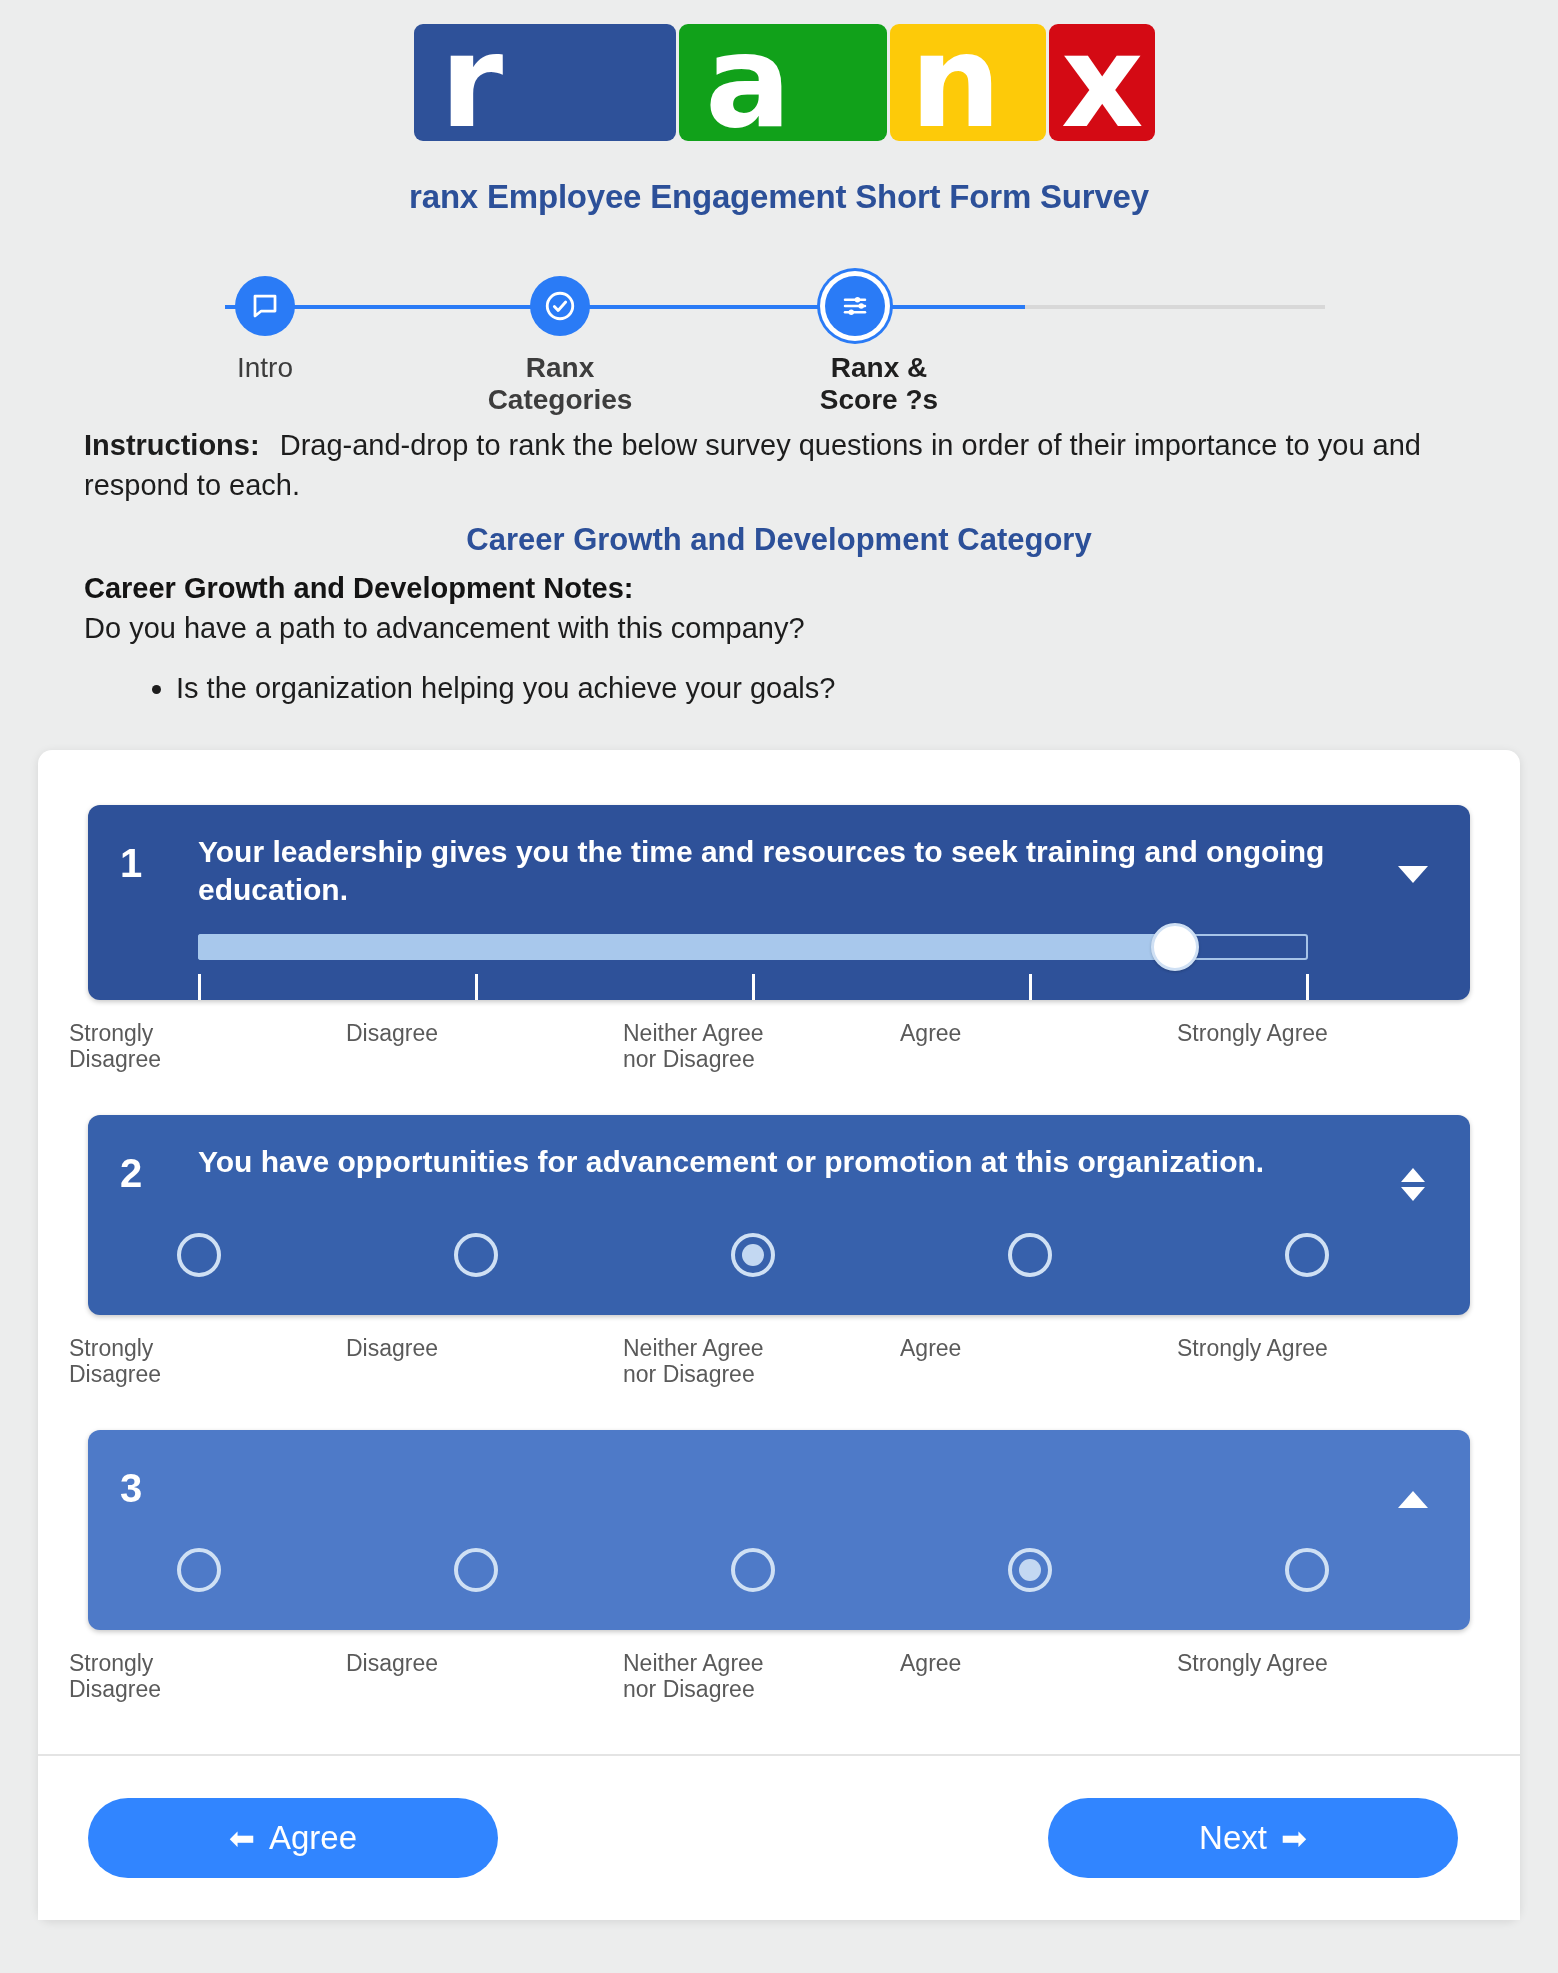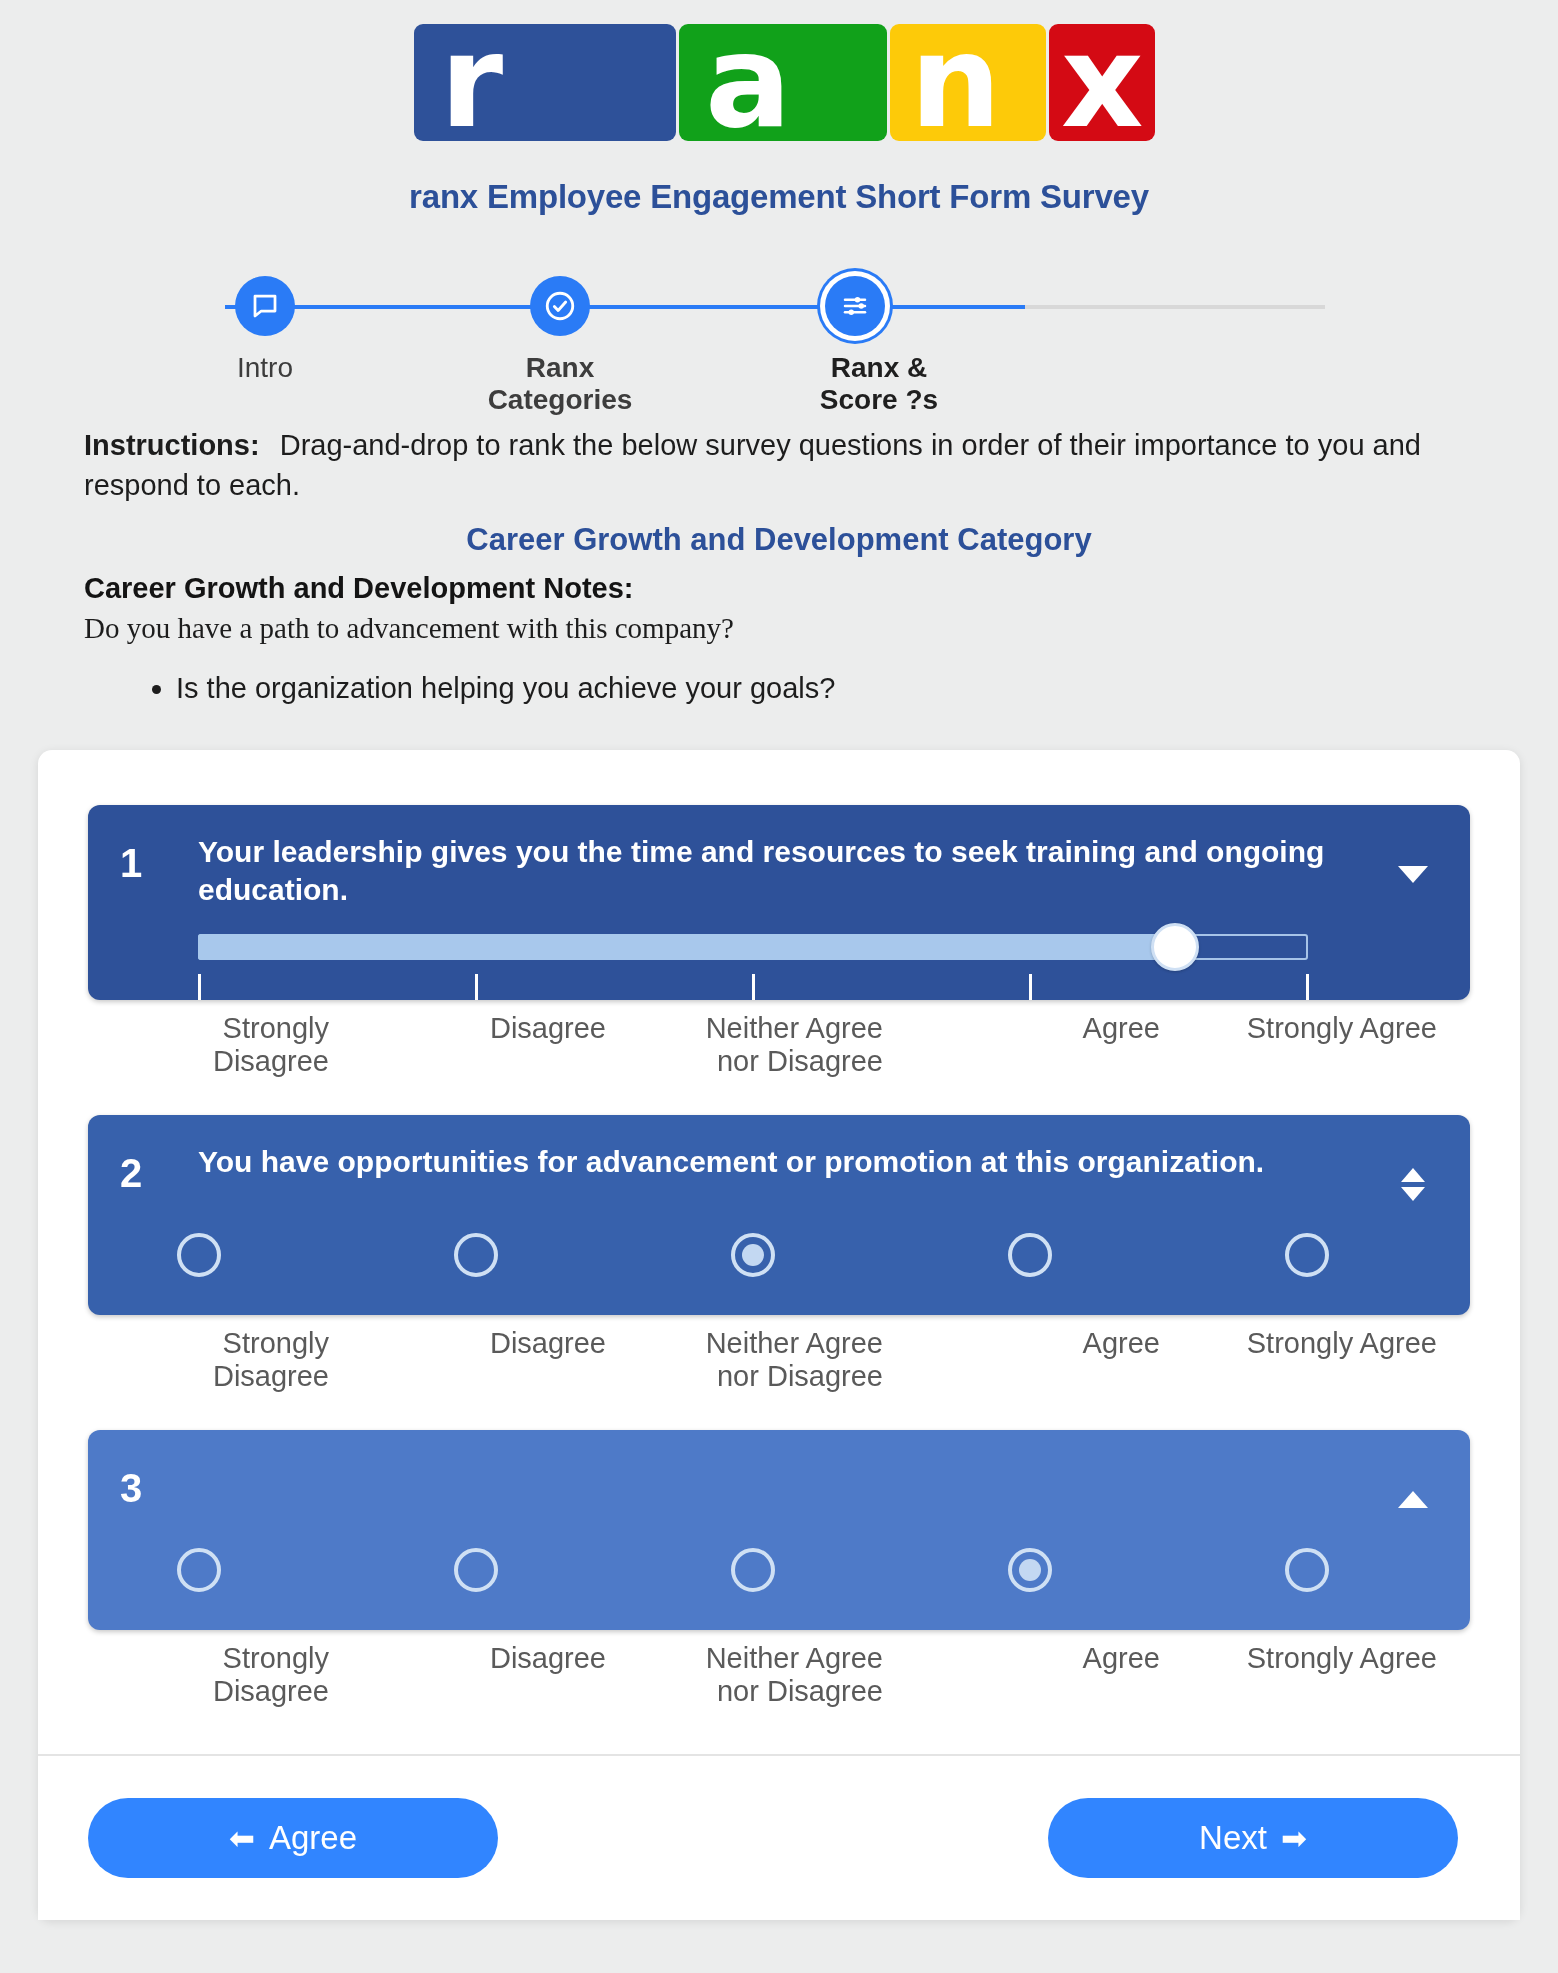--- a/index.html
+++ b/index.html
@@ -123,21 +123,20 @@
     left: 84px; top: 572px;
     font-size: 29px;
     font-weight: bold;
     color: #141414;
   }
   .notes-line {
     position: absolute;
     left: 84px; top: 612px;
     font-size: 29px;
     color: #1d1d1d;
-    font-family: Liberation Serif, serif;
   }
   .notes-bullets {
     position: absolute;
     left: 140px; top: 672px;
     font-size: 29px;
     color: #1d1d1d;
   }
   .notes-bullets li { margin-left: 36px; }
 
   
@@ -280,25 +279,25 @@
   }
 
   
   .scale-labels {
     position: absolute;
     left: 0; width: 1382px;
     height: 80px;
   }
   .scale-label {
     position: absolute;
-    top: 4px;
+    top: 12px;
     width: 260px;
     margin-left: -130px;
-    text-align: right;
-    font-size: 29px;
+    text-align: left;
+    font-size: 23px;
     line-height: 1.15;
     color: #5a5a5a;
   }
 
   
   .footer-sep {
     position: absolute;
     left: 38px; top: 1754px;
     width: 1482px; height: 2px;
     background: #e4e4e4;

